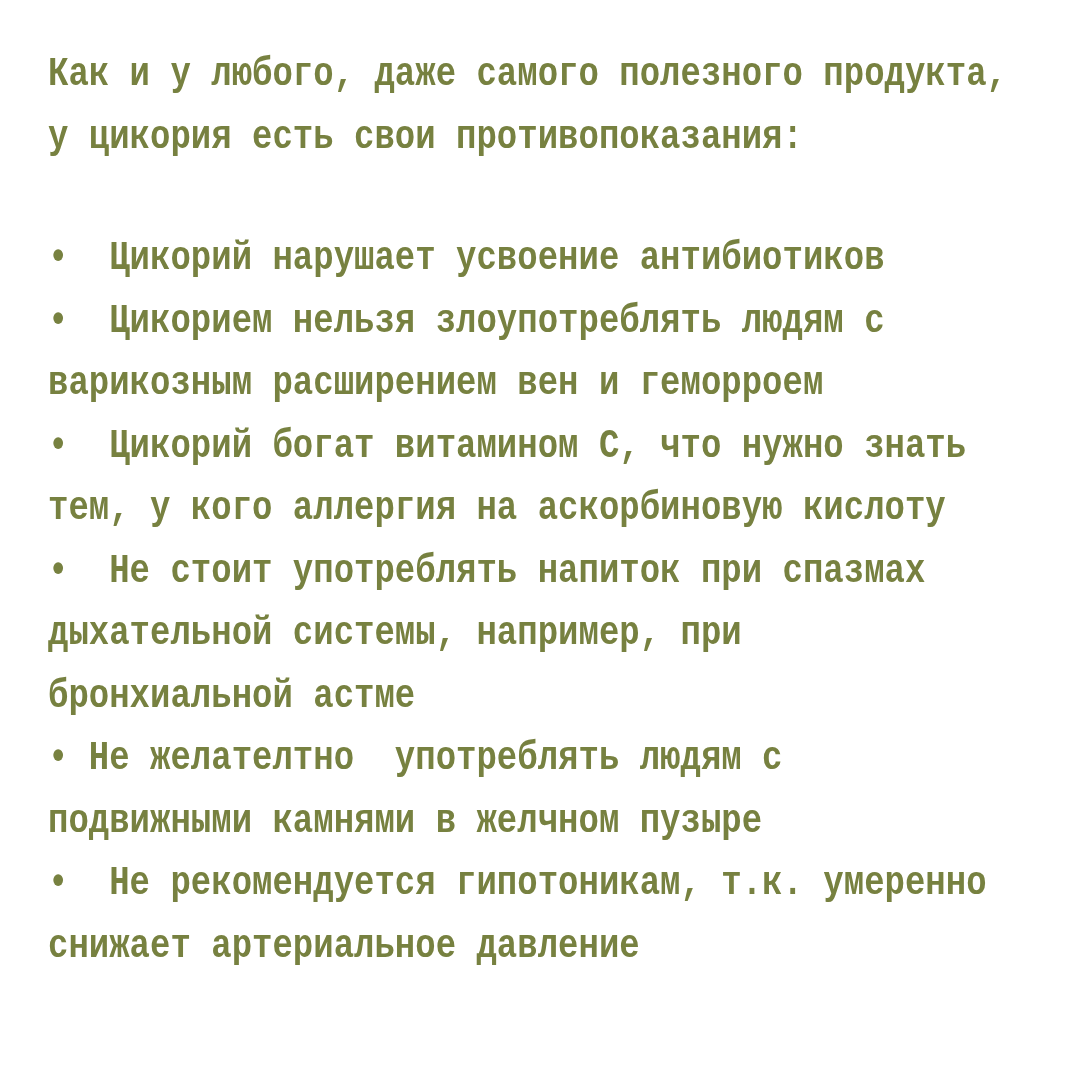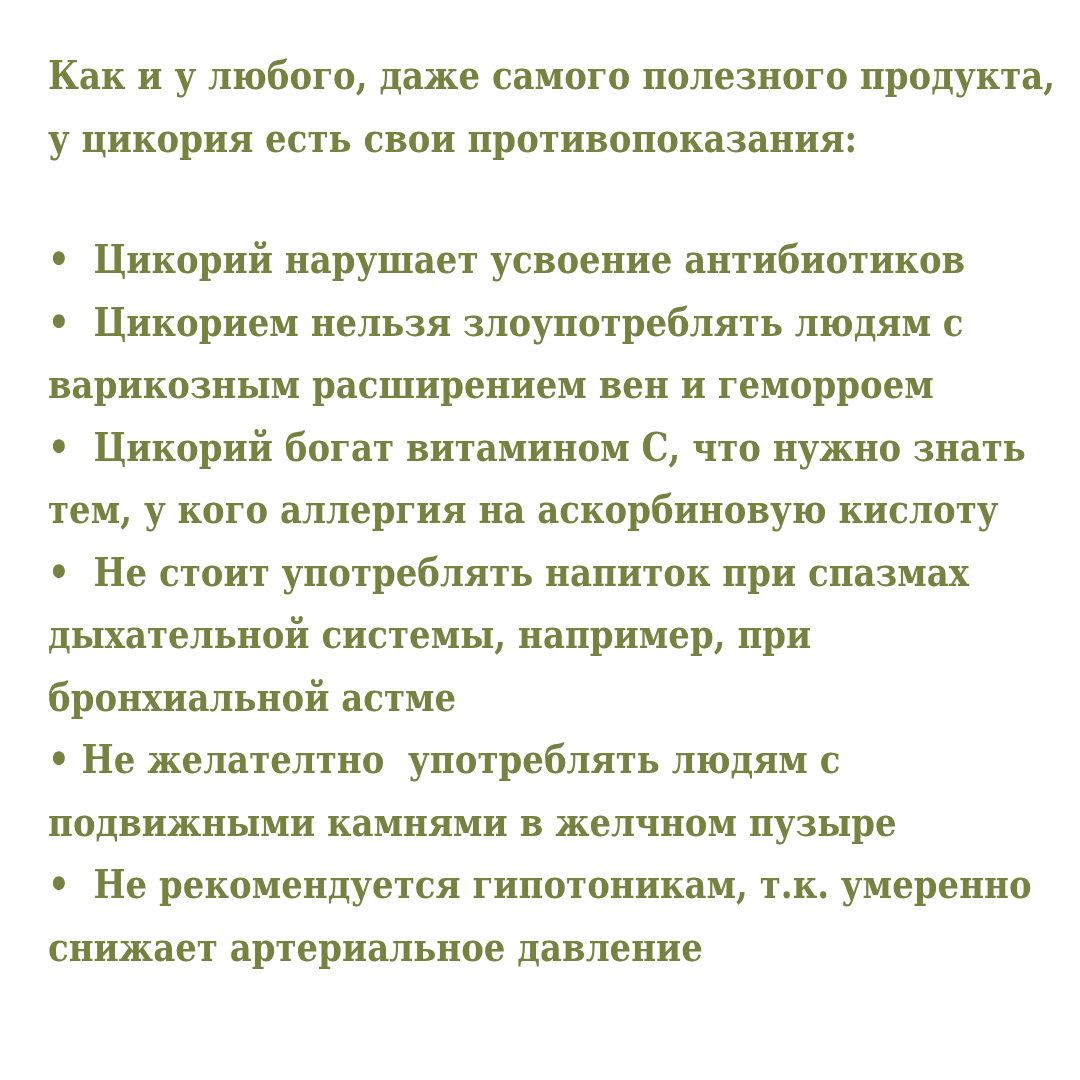--- a/index.html
+++ b/index.html
@@ -12,20 +12,21 @@
     background: #ffffff;
     overflow: hidden;
     font-family: "DejaVu Serif", "Liberation Serif", serif;
   }
   .card {
     box-sizing: border-box;
     width: 1080px;
     height: 1080px;
     padding: 44px 0 0 48px;
     background: #ffffff;
+    font-family: Liberation Mono, monospace;
   }
   .text-block {
     transform: scaleX(0.85);
     transform-origin: left top;
     color: #778140;
     font-weight: 700;
     font-size: 40px;
   }
   .line {
     white-space: pre;      

